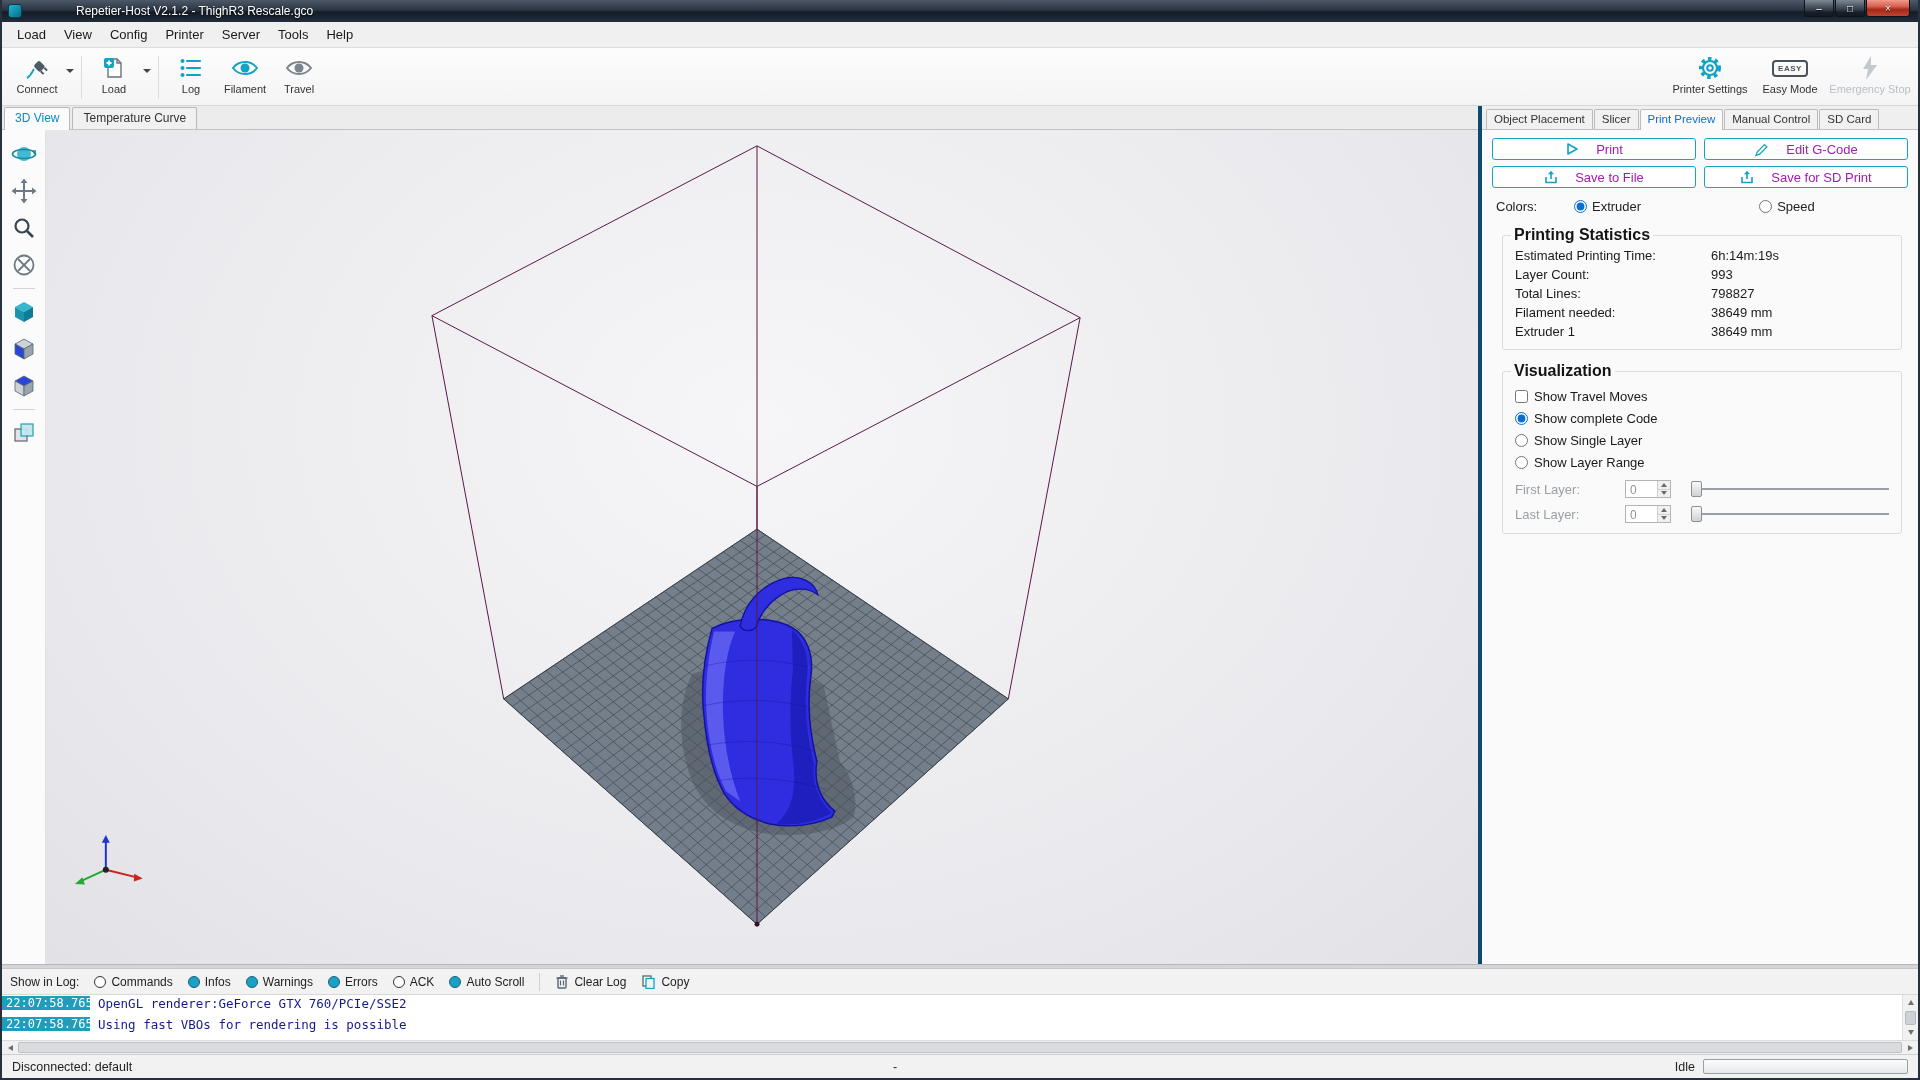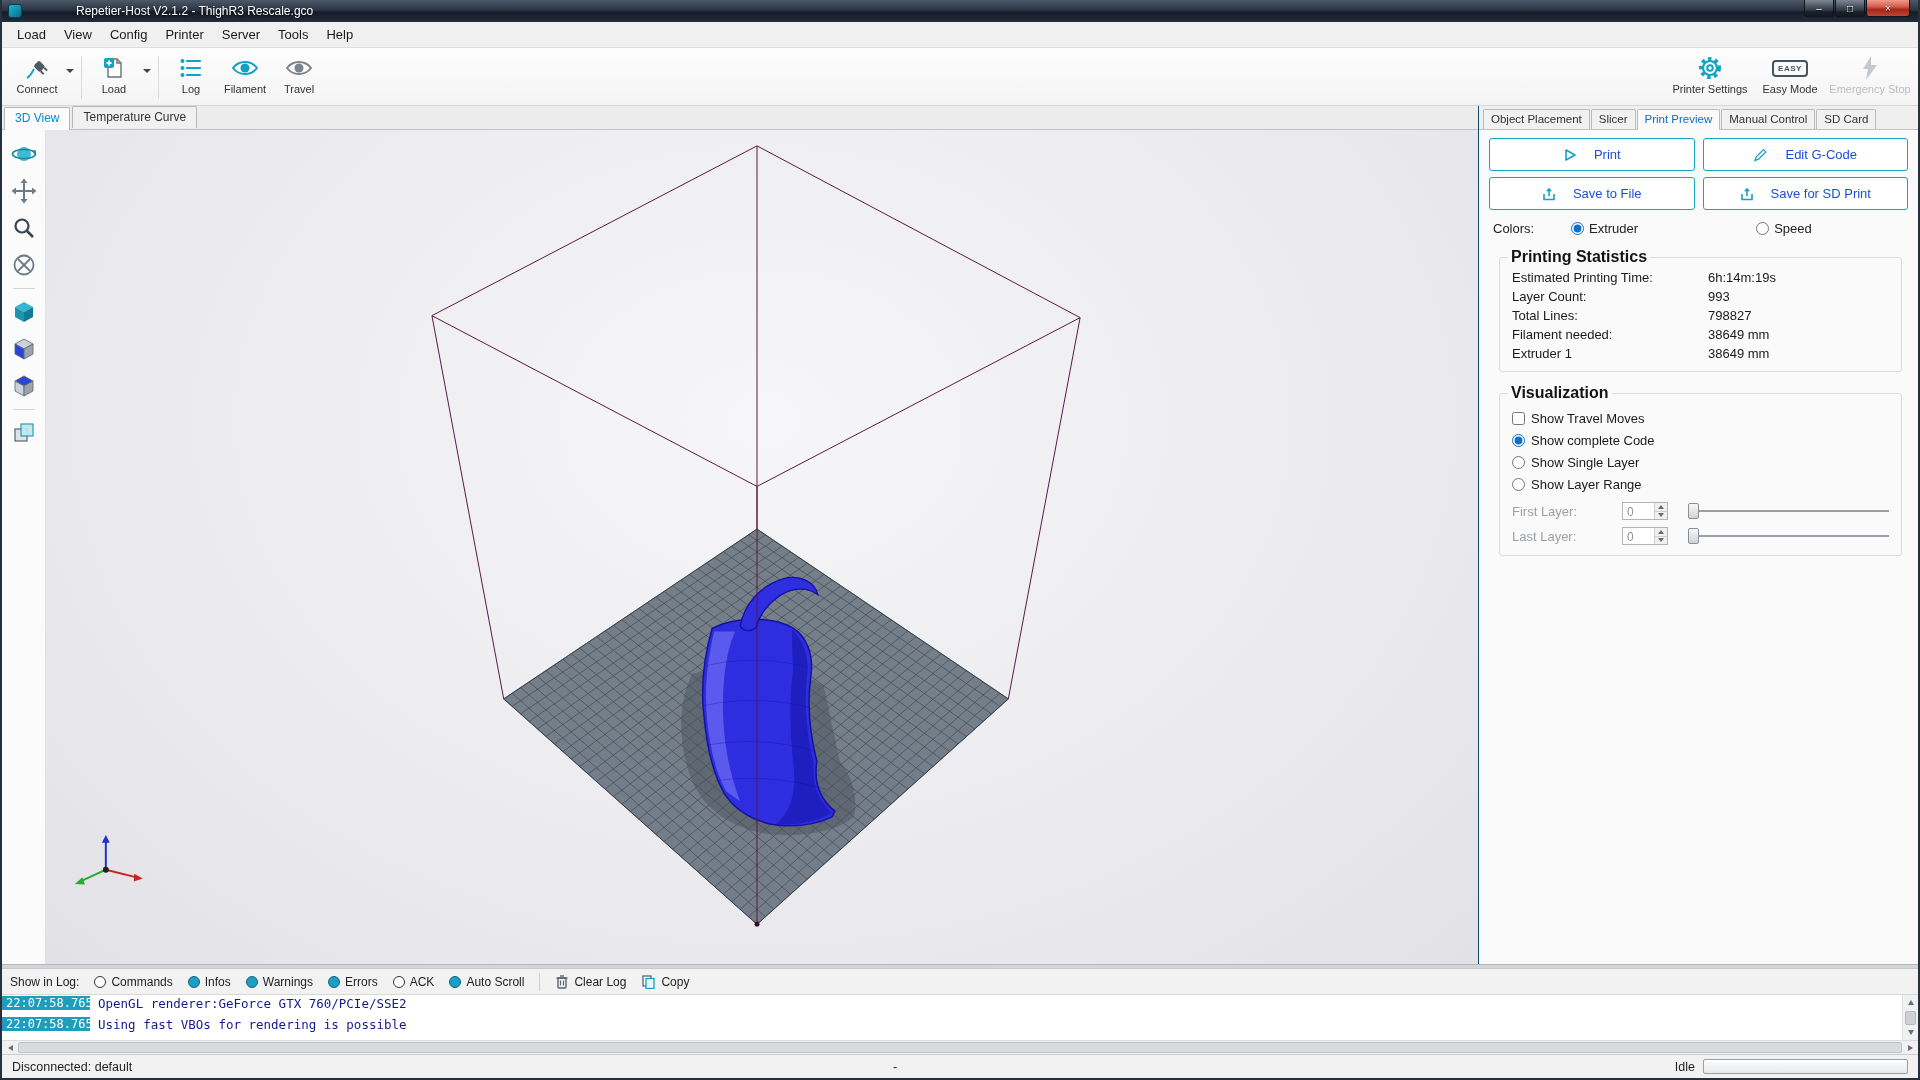--- a/index.html
+++ b/index.html
@@ -40,43 +40,43 @@
   .tb-drop { width:12px; height:34px; margin-top:4px; display:flex; align-items:center; justify-content:center; }
   .caret { width:0; height:0; border-left:4px solid transparent; border-right:4px solid transparent; border-top:4px solid #444; }
   .tb-sep { width:1px; background:#dcdcdc; margin:6px 5px; }
   .tb-right { margin-left:auto; display:flex; }
   .easy-badge { border:2px solid #4a535b; border-radius:4px; font-size:8px; font-weight:bold; color:#4a535b;
     padding:2px 4px; letter-spacing:.5px; }
 
   
   .content { flex:1; display:flex; min-height:0; }
   .left-col { flex:1; display:flex; flex-direction:column; min-width:0; }
-  .view-tabs { flex:0 0 24px; background:#ececec; border-bottom:1px solid #c2c2c2; display:flex; align-items:flex-start; padding-left:2px; }
+  .view-tabs { flex:0 0 24px; background:#ececec; border-bottom:1px solid #c2c2c2; display:flex; align-items:center; padding-left:2px; }
   .vtab { font-size:12px; padding:3px 10px 4px; border:1px solid #b8b8b8; border-bottom:none; background:#f1f1f1;
     color:#333; margin-right:2px; border-radius:2px 2px 0 0; white-space:nowrap; }
   .vtab.active { background:#fbfbfb; color:#0a8bc4; position:relative; top:1px; padding-bottom:5px; }
   .view-area { flex:1; display:flex; min-height:0; }
   .tool-strip { flex:0 0 44px; background:#fbfbfb; border-right:1px solid #e2e2e2; display:flex; flex-direction:column;
     align-items:center; padding-top:10px; gap:9px; }
   .strip-btn { width:28px; height:28px; display:flex; align-items:center; justify-content:center; }
   .strip-sep { width:22px; height:1px; background:#d4d4d4; }
   .viewport { flex:1; position:relative; min-width:0;
     background:radial-gradient(ellipse at 50% 35%, #f6f6f8 0%, #e9e9ed 70%, #e1e1e6 100%); }
   .viewport svg { position:absolute; inset:0; width:100%; height:100%; display:block; }
 
   
-  .right-panel { flex:0 0 440px; width:440px; background:#fafafa; border-left:1px solid #0c4a6e; display:flex; flex-direction:column; }
+  .right-panel { flex:0 0 440px; width:440px; background:#fafafa; border-left:4px solid #0c4a6e; display:flex; flex-direction:column; }
   .panel-tabs { flex:0 0 24px; background:#efefef; border-bottom:1px solid #c2c2c2; display:flex; align-items:flex-end; padding-left:4px; }
   .ptab { font-size:11.5px; padding:3px 7px 4px; border:1px solid #bcbcbc; border-bottom:none; background:#f1f1f1; color:#333;
     margin-right:1px; border-radius:2px 2px 0 0; white-space:nowrap; }
   .ptab.active { background:#fafafa; color:#0a6fd0; position:relative; top:1px; padding-bottom:5px; }
   .panel-body { flex:1; padding:8px 10px; overflow:hidden; }
   .btn-grid { display:grid; grid-template-columns:1fr 1fr; gap:6px 8px; }
-  .pbtn { height:33px; border:1px solid #17a5c6; border-radius:3px; background:#fff; display:flex; align-items:center;
-    justify-content:center; gap:17px; font-size:13px; color:#1d4ed8; }
+  .pbtn { height:22px; border:1px solid #17a5c6; border-radius:3px; background:#fff; display:flex; align-items:center;
+    justify-content:center; gap:17px; font-size:13px; color:#a21caf; }
   .colors-row { display:flex; align-items:center; margin:11px 2px 2px 4px; font-size:13px; color:#222; }
   .colors-row .opt { display:flex; align-items:center; gap:5px; }
   input[type=radio], input[type=checkbox] { width:13px; height:13px; margin:0; accent-color:#0a6fd0; }
   fieldset { border:1px solid #dcdcdc; border-radius:3px; margin:12px 6px 0 10px; padding:2px 8px 10px; }
   legend { font-size:16px; font-weight:bold; color:#141414; padding:0 3px; }
   .stat-grid { display:grid; grid-template-columns:196px 1fr; row-gap:4px; font-size:13px; color:#1a1a1a; padding:2px 0 0 4px; }
   .vis-row { display:flex; align-items:center; gap:6px; font-size:13px; color:#1a1a1a; margin:7px 0 0 4px; }
   .vis-row.disabled { color:#9aa0a5; }
   .vis-row .lbl { width:104px; }
   .spin { display:flex; border:1px solid #b4b4b4; background:#fff; height:18px; width:46px; }

